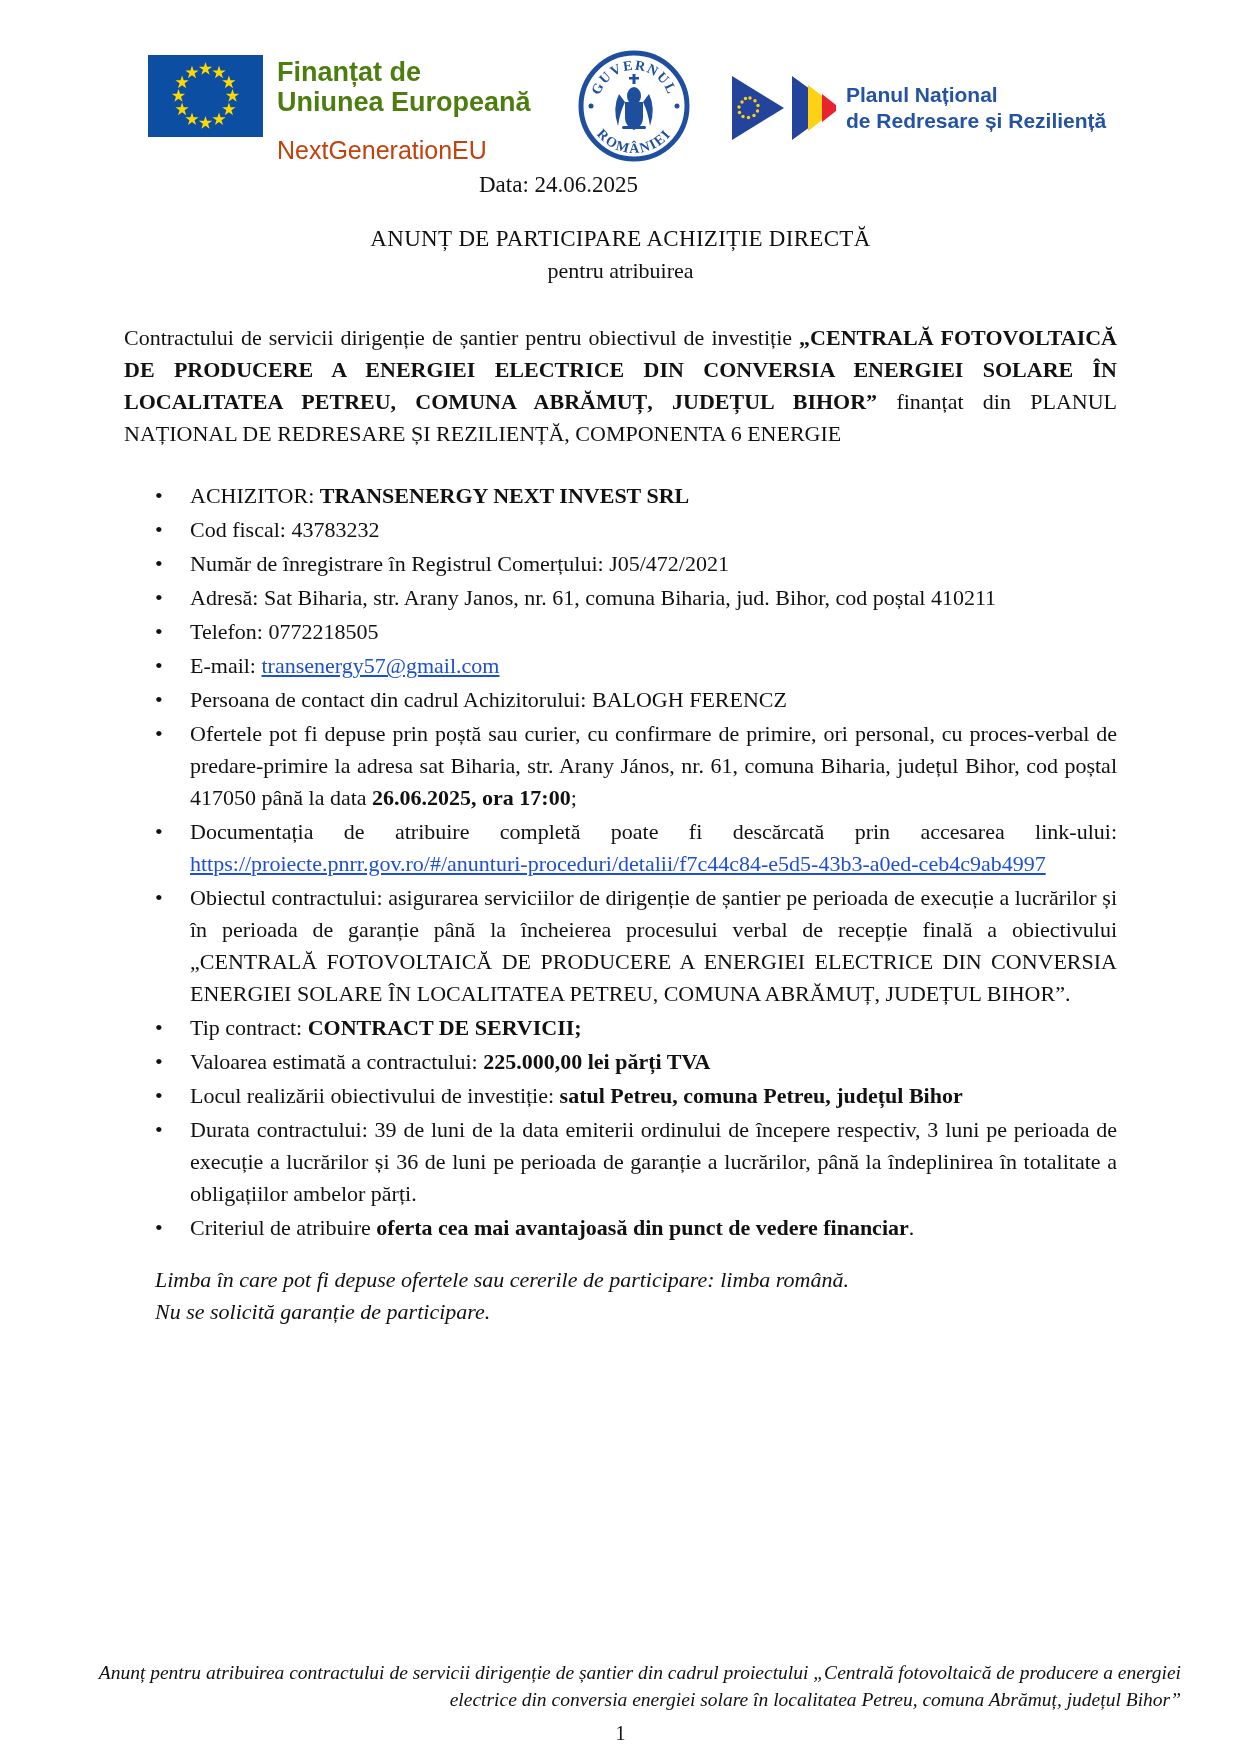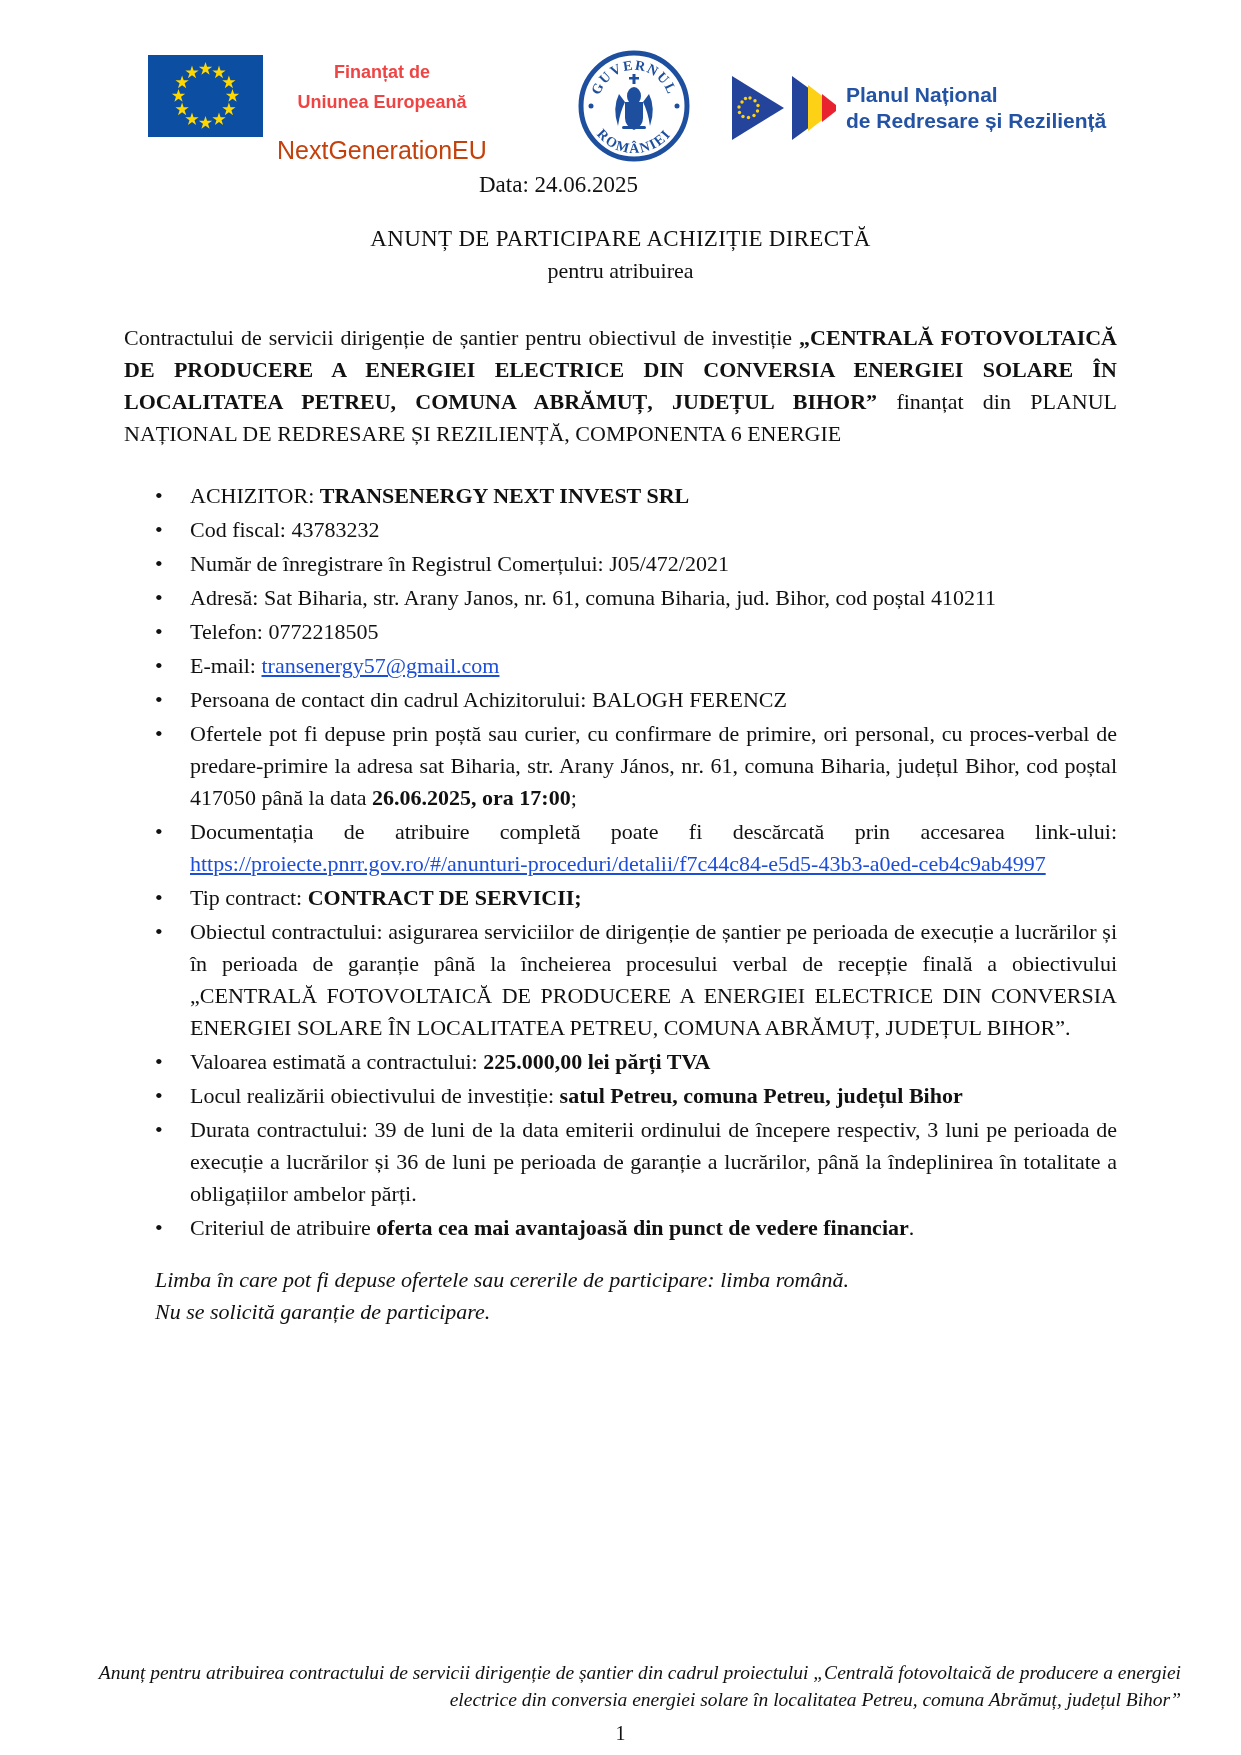--- a/index.html
+++ b/index.html
@@ -10,21 +10,21 @@
     margin:0 auto;
     background:#ffffff;
     font-family:"Liberation Serif", serif;
     color:#111111;
     overflow:hidden;
   }
   
   .logo-row { position:relative; height:150px; }
   .eu-logo { position:absolute; left:148px; top:55px; display:flex; gap:14px; align-items:flex-start; }
   .eu-text { font-family:"Liberation Sans", sans-serif; padding-top:2px; }
-  .eu-text .l1, .eu-text .l2 { font-weight:bold; color:#ef4444; font-size:18px; line-height:30px;text-align:center; }
+  .eu-text .l1, .eu-text .l2 { font-weight:bold; color:#4d7c0f; font-size:27px; line-height:30px; }
   .eu-text .l3 { color:#c2410c; font-size:25px; line-height:30px; margin-top:18px; }
   .gov-seal { position:absolute; left:578px; top:50px; }
   .pnrr-logo { position:absolute; left:732px; top:72px; display:flex; align-items:center; gap:10px; }
   .pnrr-text { font-family:"Liberation Sans", sans-serif; font-weight:bold; color:#2453a4; font-size:21px; line-height:26px; }
   
   .date-line { text-align:center; padding-right:124px; font-size:23px; margin-top:22px; }
   .title-block { text-align:center; margin-top:28px; }
   .title-line1 { font-size:23px; letter-spacing:0.3px; }
   .title-line2 { font-size:22px; margin-top:6px; }
   
@@ -139,22 +139,22 @@
   <ul class="bullets">
       <li><span>ACHIZITOR: </span><span class="b">TRANSENERGY NEXT INVEST SRL</span></li>
       <li><span>Cod fiscal: 43783232</span></li>
       <li><span>Număr de înregistrare în Registrul Comerțului: J05/472/2021</span></li>
       <li><span>Adresă: Sat Biharia, str. Arany Janos, nr. 61, comuna Biharia, jud. Bihor, cod poștal 410211</span></li>
       <li><span>Telefon: 0772218505</span></li>
       <li><span>E-mail: </span><a href="#" class="doc-link">transenergy57@gmail.com</a></li>
       <li><span>Persoana de contact din cadrul Achizitorului: BALOGH FERENCZ</span></li>
       <li><span>Ofertele pot fi depuse prin poștă sau curier, cu confirmare de primire, ori personal, cu proces-verbal de predare-primire la adresa sat Biharia, str. Arany János, nr. 61, comuna Biharia, județul Bihor, cod poștal 417050 până la data </span><span class="b">26.06.2025, ora 17:00</span><span>;</span></li>
       <li><span>Documentația de atribuire completă poate fi descărcată prin accesarea link-ului: </span><a href="#" class="doc-link">https://proiecte.pnrr.gov.ro/#/anunturi-proceduri/detalii/f7c44c84-e5d5-43b3-a0ed-ceb4c9ab4997</a></li>
+      <li><span>Obiectul contractului: asigurarea serviciilor de dirigenție de șantier pe perioada de execuție a lucrărilor și în perioada de garanție până la încheierea procesului verbal de recepție finală a obiectivului „CENTRALĂ FOTOVOLTAICĂ DE PRODUCERE A ENERGIEI ELECTRICE DIN CONVERSIA ENERGIEI SOLARE ÎN LOCALITATEA PETREU, COMUNA ABRĂMUȚ, JUDEȚUL BIHOR”.</span></li>
       <li><span>Tip contract: </span><span class="b">CONTRACT DE SERVICII;</span></li>
-      <li><span>Obiectul contractului: asigurarea serviciilor de dirigenție de șantier pe perioada de execuție a lucrărilor și în perioada de garanție până la încheierea procesului verbal de recepție finală a obiectivului „CENTRALĂ FOTOVOLTAICĂ DE PRODUCERE A ENERGIEI ELECTRICE DIN CONVERSIA ENERGIEI SOLARE ÎN LOCALITATEA PETREU, COMUNA ABRĂMUȚ, JUDEȚUL BIHOR”.</span></li>
       <li><span>Valoarea estimată a contractului: </span><span class="b">225.000,00  lei părți TVA</span></li>
       <li><span>Locul realizării obiectivului de investiție: </span><span class="b">satul Petreu, comuna Petreu, județul Bihor</span></li>
       <li><span>Durata contractului: 39 de luni de la data emiterii ordinului de începere respectiv, 3 luni pe perioada de execuție a lucrărilor și 36 de luni pe perioada de garanție a lucrărilor, până la îndeplinirea în totalitate a obligațiilor ambelor părți.</span></li>
       <li><span>Criteriul de atribuire </span><span class="b">oferta cea mai avantajoasă din punct de vedere financiar</span><span>.</span></li>
     </ul>
 
   <div class="closing">
       <p>Limba în care pot fi depuse ofertele sau cererile de participare: limba română.</p>
       <p>Nu se solicită garanție de participare.</p>
     </div>

